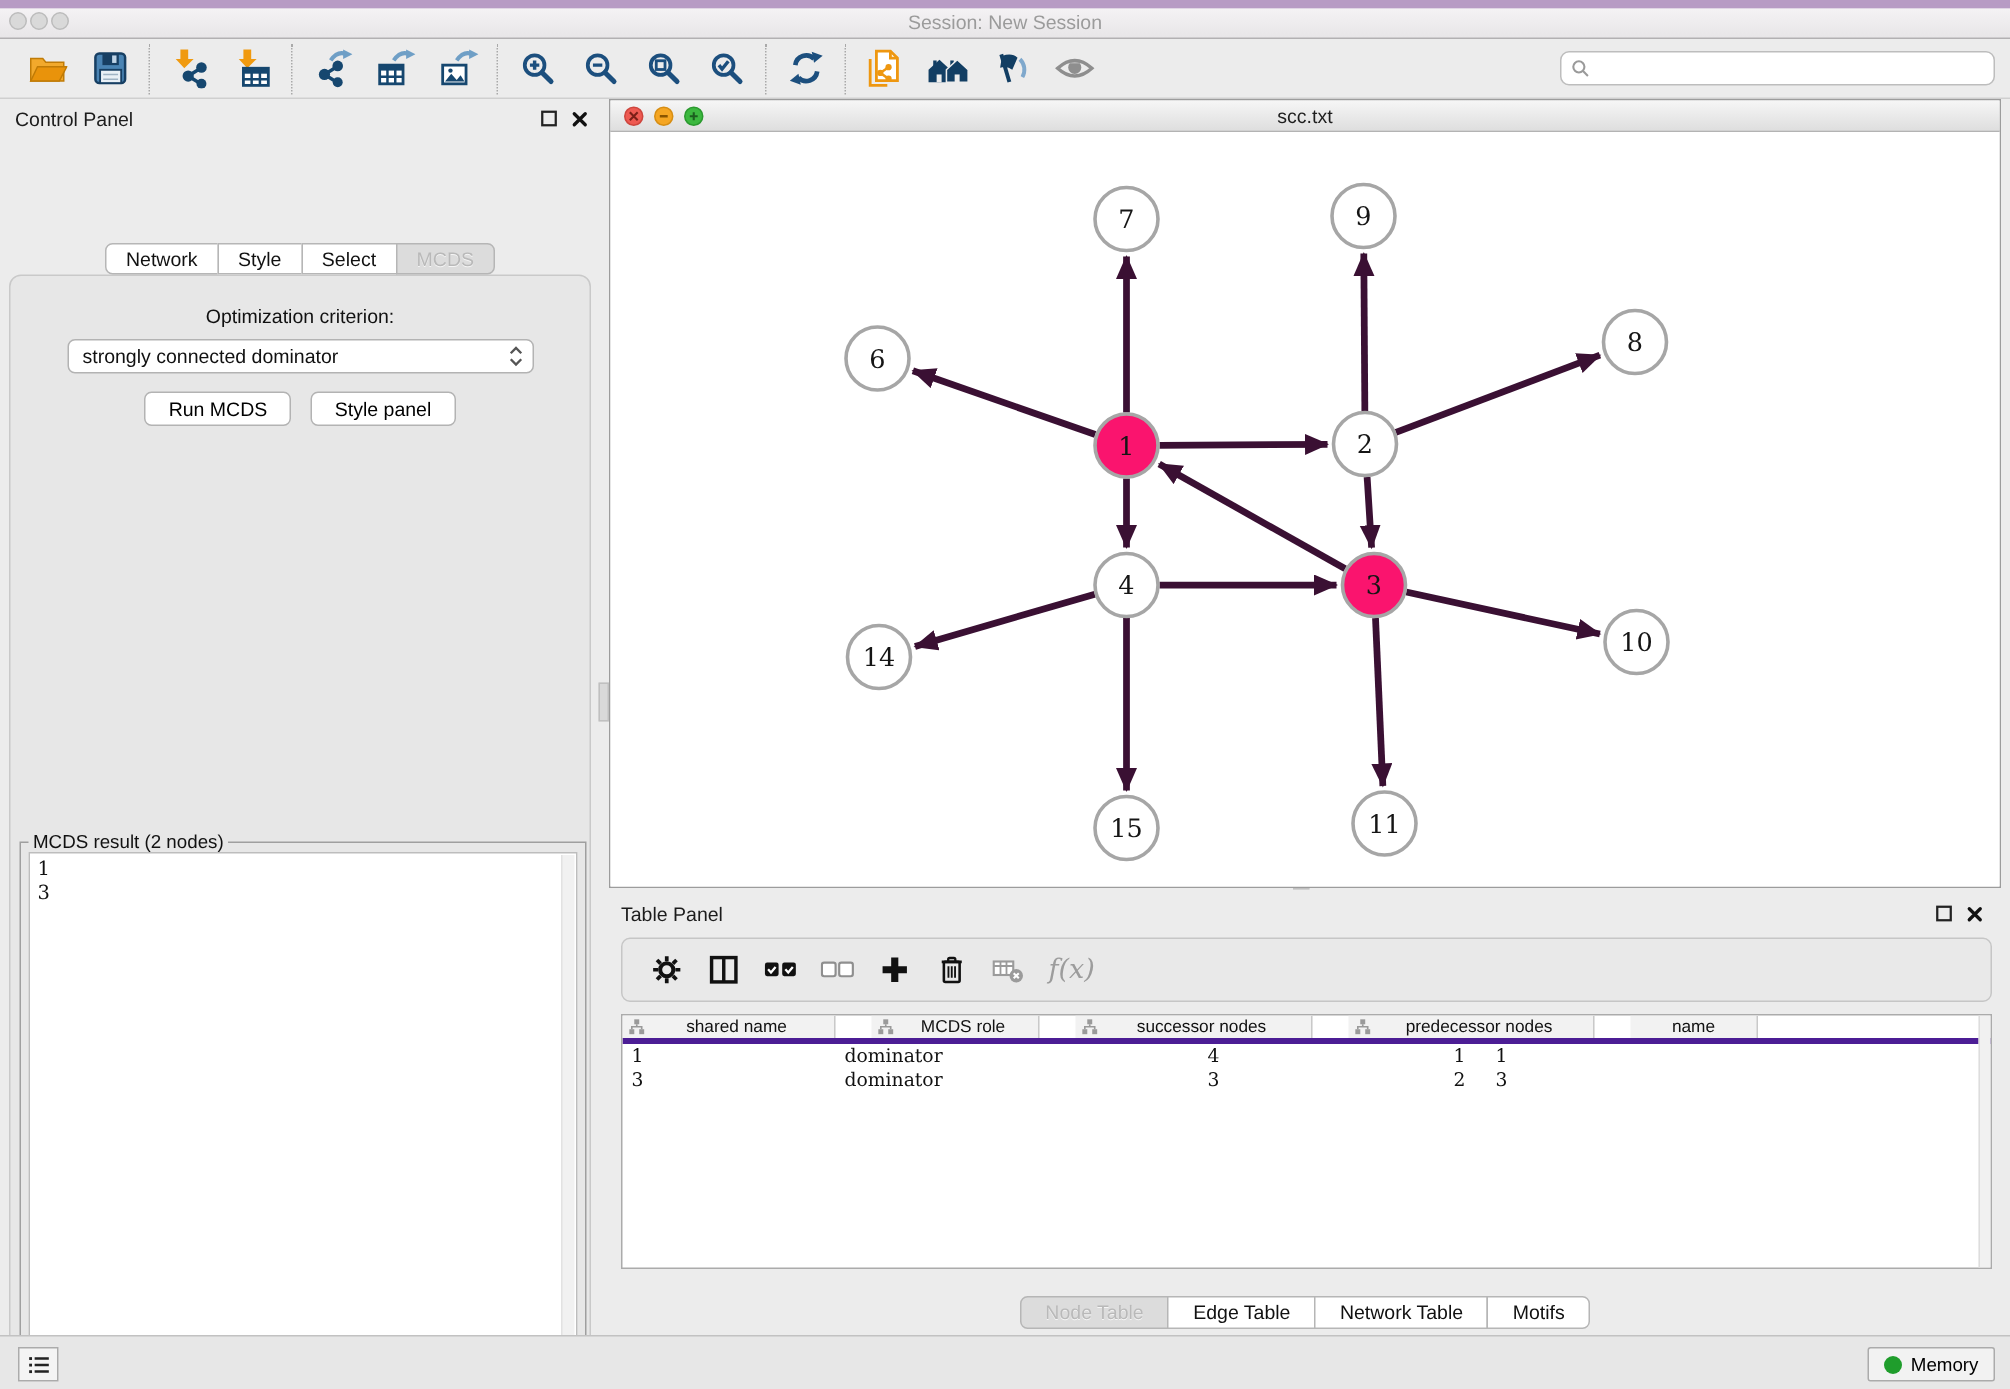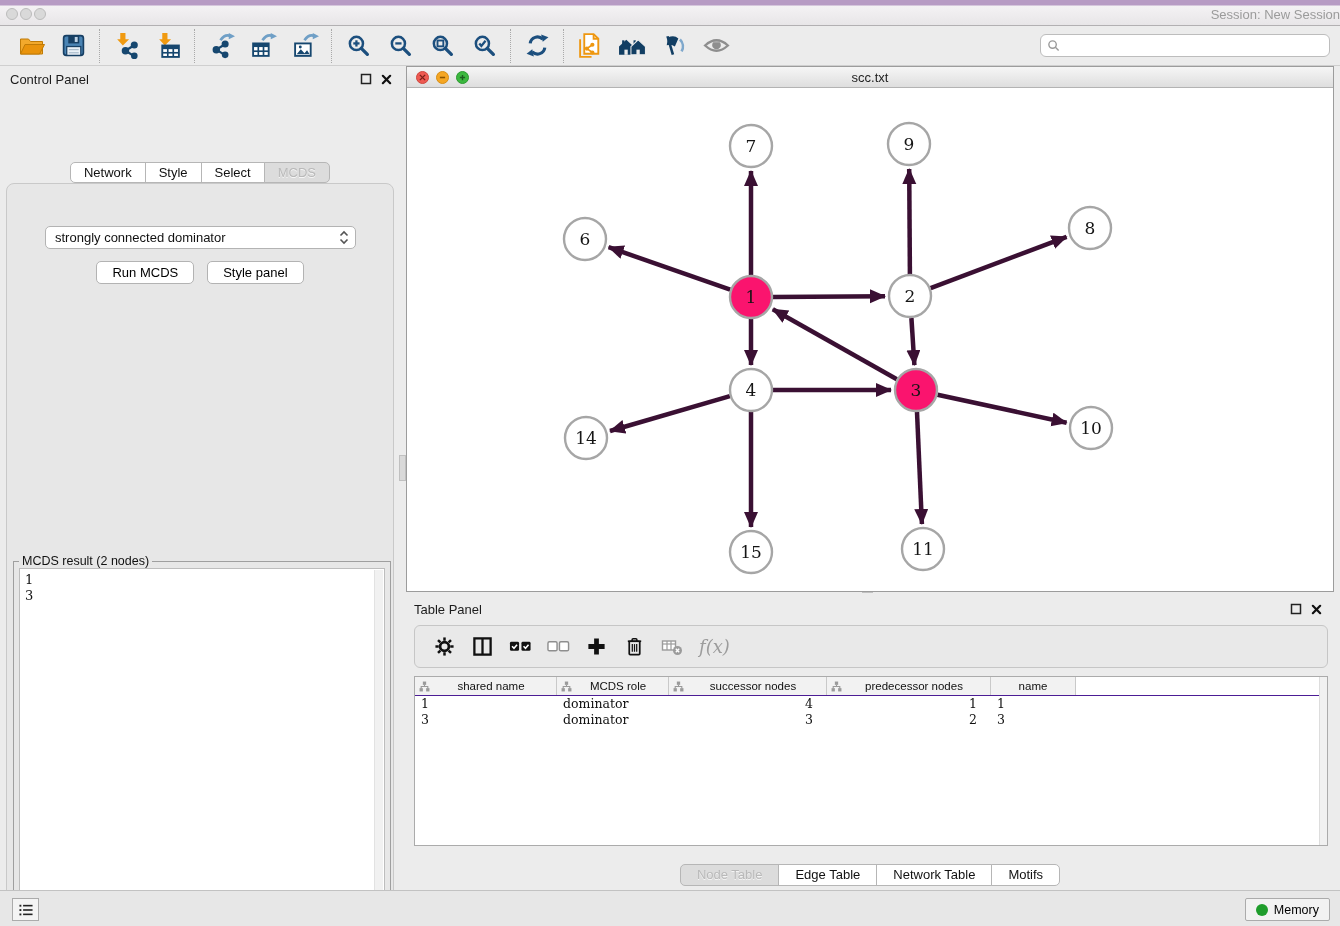--- a/index.html
+++ b/index.html
@@ -7,21 +7,21 @@
   body {
     position:relative; overflow:hidden;
     background:#ececec;
     font-family:"Liberation Sans", sans-serif;
     color:#111;
   }
   
   .titlebar{ position:absolute; left:0; top:0; width:1340px; height:26px;
     background:linear-gradient(#b79bc4 0px,#b79bc4 5px,#f4f2f4 6px,#e7e5e7 26px);
     border-bottom:1px solid #b2b0b2; }
-  .titlebar .title{ position:absolute; left:0; right:0; top:7px; text-align:right;
+  .titlebar .title{ position:absolute; left:0; right:0; top:7px; text-align:center;
     font-size:13px; color:#9b9b9b; }
   .tl-dot{ position:absolute; top:8px; width:12px; height:12px; border-radius:50%;
     background:#d9d9d9; border:1px solid #bcbcbc; }
   
   .toolbar{ position:absolute; left:0; top:26px; width:1340px; height:40px;
     background:#ececec; border-bottom:1px solid #cfcfcf;
     display:flex; align-items:center; padding:0 10px; }
   .tbtn{ width:42px; height:36px; display:flex; align-items:center; justify-content:center;
     background:transparent; border:none; }
   .tsep{ width:0; height:34px; border-left:1px dotted #a9a9a9; margin:0 5px; }
@@ -83,21 +83,21 @@
   .table-panel{ position:absolute; left:406px; top:596px; width:928px; height:292px; }
   .tp-toolbar{ position:absolute; top:29px; left:8px; right:6px; height:43px;
     background:#e9e9e9; border:1px solid #c6c6c6; border-radius:6px;
     display:flex; align-items:center; padding:0 14px; gap:8px; }
   .tp-btn{ width:30px; height:30px; display:flex; align-items:center; justify-content:center;
     background:transparent; border:none; }
   .fx-label{ font-family:"DejaVu Serif", serif; font-style:italic; font-size:18px;
     color:#9c9c9c; margin-left:4px; }
   .tp-table{ position:absolute; top:80px; left:8px; right:6px; height:170px;
     background:#fff; border:1px solid #ababab; overflow:hidden; }
-  .thead{ display:flex; height:19px; border-bottom:1px solid #4c1d95; }
+  .thead{ display:flex; height:19px; border-bottom:4px solid #4c1d95;gap:24px; }
   .th{ display:flex; align-items:center; font-size:11.5px; background:#f2f2f2;
     border-right:1px solid #c9c9c9; padding:0 4px; }
   .th .lbl{ flex:1; text-align:center; }
   .tr{ display:flex; height:16px; font-size:12.5px; font-family:"DejaVu Serif", serif; }
   .td{ padding:0 6px; line-height:16px; overflow:hidden; white-space:nowrap; }
   .td.right{ text-align:right; padding-right:14px; }
   .table-scroll{ position:absolute; top:0; bottom:0; right:0; width:8px;
     background:#f1f1f1; border-left:1px solid #ddd; }
   .tp-tabs{ position:absolute; bottom:2px; left:0; right:0; display:flex; justify-content:center; }
   .tp-tabs .seg{ height:22px; line-height:20px; padding:0 16px; }
@@ -295,20 +295,21 @@
         </svg>
     </span>
   </div>
   <div class="cp-tabs">
       <div class="seg">Network</div>
       <div class="seg">Style</div>
       <div class="seg">Select</div>
       <div class="seg seg-active">MCDS</div>
     </div>
   <div class="cp-panel">
+    <div class="opt-label">Optimization criterion:</div>
     <div class="dropdown">
       <span class="dd-val">strongly connected dominator</span>
       <svg width="10" height="15" viewBox="0 0 10 15">
         <path d="M1.5 5.5 L5 2 L8.5 5.5" fill="none" stroke="#555" stroke-width="1.6"></path>
         <path d="M1.5 9.5 L5 13 L8.5 9.5" fill="none" stroke="#555" stroke-width="1.6"></path>
       </svg>
     </div>
     <div class="btn-row">
       <button class="btn">Run MCDS</button>
       <button class="btn">Style panel</button>

